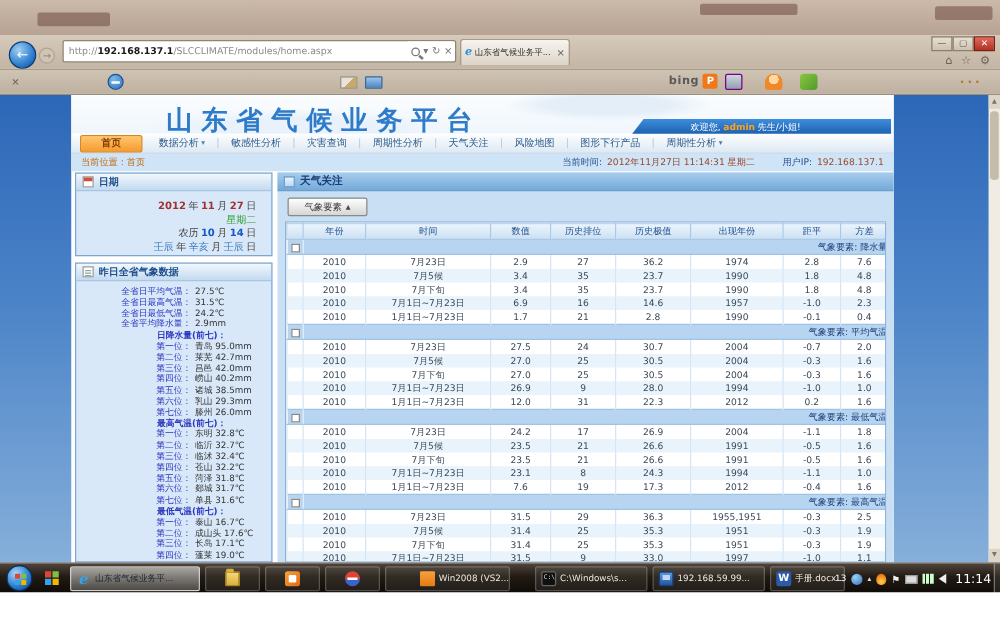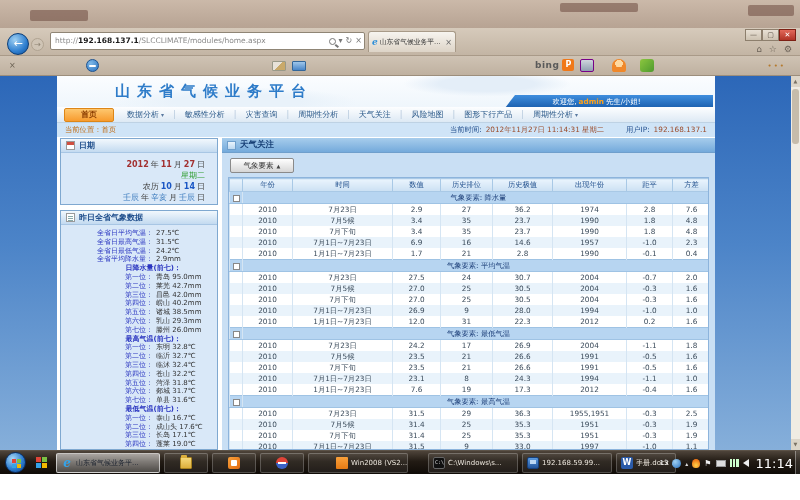--- a/index.html
+++ b/index.html
@@ -67,21 +67,21 @@
   .bs-arrow{position:absolute;left:0;width:9px;height:11px;background:#dcd5c8;color:#7a7264;
     font-size:5px;text-align:center;line-height:11px}
   .bs-thumb{position:absolute;left:1px;top:13px;width:7px;height:55px;background:#c6bcab;border-radius:3px}
 
   .content{position:absolute;left:57px;top:0;width:658px;height:374px;background:#fff;overflow:hidden}
 
   .page-header{position:absolute;left:0;top:0;width:658px;height:31px;
     background:radial-gradient(ellipse 120px 18px at 430px 8px,#e4eef8 40%,transparent 70%),
                radial-gradient(ellipse 160px 20px at 180px 26px,#e9f2fa 40%,transparent 75%),
                linear-gradient(180deg,#fbfdff,#eff6fc)}
-  .page-title{position:absolute;left:58px;top:6px;font-size:15px;font-weight:bold;color:#2e7cc9;letter-spacing:7px;white-space:nowrap}
+  .page-title{position:absolute;left:76px;top:6px;font-size:21px;font-weight:bold;color:#2e7cc9;letter-spacing:7px;white-space:nowrap}
   .welcome-bar{position:absolute;right:2px;top:19px;width:208px;height:13px;
     background:linear-gradient(180deg,#3f8ede,#1a5fae);clip-path:polygon(10px 0,100% 0,100% 100%,0 100%);
     color:#fff;font-size:7.3px;line-height:13px;text-align:center;padding-right:25px}
   .welcome-user{color:#ffa21a;font-weight:bold;margin:0 2px}
 
   .menu-bar{position:absolute;left:0;top:31px;width:658px;height:16px;
     background:linear-gradient(180deg,#fdfeff,#dde9f4);border-bottom:1px solid #bed2e4;
     display:flex;align-items:center;padding-left:7px;font-size:8px;color:#2c5a8a;white-space:nowrap}
   .menu-item{padding:0 7px;height:14px;line-height:14px;cursor:default;display:flex;align-items:center;gap:2px}
   .menu-item.active{background:linear-gradient(180deg,#fdc76f,#f79b2e);border:1px solid #dd8617;
@@ -127,21 +127,21 @@
     font-size:7.5px;color:#333;display:flex;align-items:center;justify-content:center;gap:3px;cursor:default}
   .filter-arrow{font-size:5px;color:#444}
   .table-wrap{position:absolute;left:6px;top:39px;width:481px;height:273px;overflow:hidden;
     background:#fff;border:1px solid #8db4dc}
   table.grid{border-collapse:collapse;width:479px;table-layout:fixed;font-size:7.3px;color:#3a4a5a}
   .grid th{height:13px;font-weight:normal;color:#1f4e8c;
     background:linear-gradient(180deg,#eaf4fd,#cbe0f3);border:1px solid #a9c9e6;overflow:hidden;white-space:nowrap}
   .grid td{height:11px;line-height:11px;text-align:center;border-left:1px solid #d5e5f3;border-right:1px solid #d5e5f3;
     overflow:hidden;white-space:nowrap}
   tr.grp td{background:#b7d5f1;color:#1c3e78;border-top:1px solid #9fc3e4;border-bottom:1px solid #9fc3e4}
-  tr.grp td.lab{text-align:center;padding-left:4px}
+  tr.grp td.lab{text-align:right;padding-left:4px}
   tr.alt td{background:#e9f3fb}
   .cbx{display:inline-block;width:7px;height:7px;background:#fff;border:1px solid #888;vertical-align:middle}
 
   
   .taskbar{position:absolute;left:0;top:450px;width:800px;height:24px;
     background:linear-gradient(180deg,#4e443a,#221b14 45%,#0f0b07);border-top:1px solid #5c5247}
   .orb{position:absolute;left:5px;top:1px;width:21px;height:21px;border-radius:50%;
     background:radial-gradient(circle at 35% 30%,#a8d8f8,#2f7fd0 55%,#0c3f86);border:1px solid #0a2f66}
   .orb-flag{position:absolute;left:6px;top:6px;width:4px;height:4px;background:#e04438;
     box-shadow:5px 0 0 #7bc144,0 5px 0 #35a3e8,5px 5px 0 #f2b800}
@@ -170,21 +170,21 @@
   .ticon.word{background:#2a5aa8;color:#fff;font-size:8px;font-weight:bold;text-align:center;line-height:12px}
   #tray{position:absolute;right:7px;top:0;height:24px;display:flex;align-items:center;gap:4px;color:#f0ece4;font-size:7px}
   .tray-badge{font-size:7px;color:#fff}
   .tray-dot{width:9px;height:9px;border-radius:50%;background:radial-gradient(circle at 35% 30%,#9fd0f2,#2a72c0)}
   .tray-caret{font-size:6px;color:#ddd}
   .tray-flame{width:8px;height:9px;background:radial-gradient(circle at 50% 70%,#ffd24a,#f07818 70%);border-radius:50% 50% 45% 45%}
   .tray-flag{font-size:8px;color:#eee;line-height:9px}
   .tray-mon{width:10px;height:7px;background:#ddd;border:1px solid #999}
   .tray-net{width:9px;height:8px;background:linear-gradient(90deg,#cfc 0 2px,transparent 2px 3px,#cfc 3px 5px,transparent 5px 6px,#cfc 6px 8px)}
   .tray-spk{width:0;height:0;border-top:4px solid transparent;border-bottom:4px solid transparent;border-right:6px solid #eee}
-  .tray-clock{font-size:13px;color:#fff;margin-left:3px}
+  .tray-clock{font-size:10px;color:#fff;margin-left:3px}
   .show-desktop{position:absolute;right:0;top:0;width:5px;height:24px;border-left:1px solid rgba(255,255,255,.35);background:rgba(255,255,255,.08)}
 
   .bottom-strip{position:absolute;left:0;top:474px;width:800px;height:26px;background:#fff}
 </style>
 </head>
 <body>
 
 <div id="screen">
 
   <div class="desktop-band">

